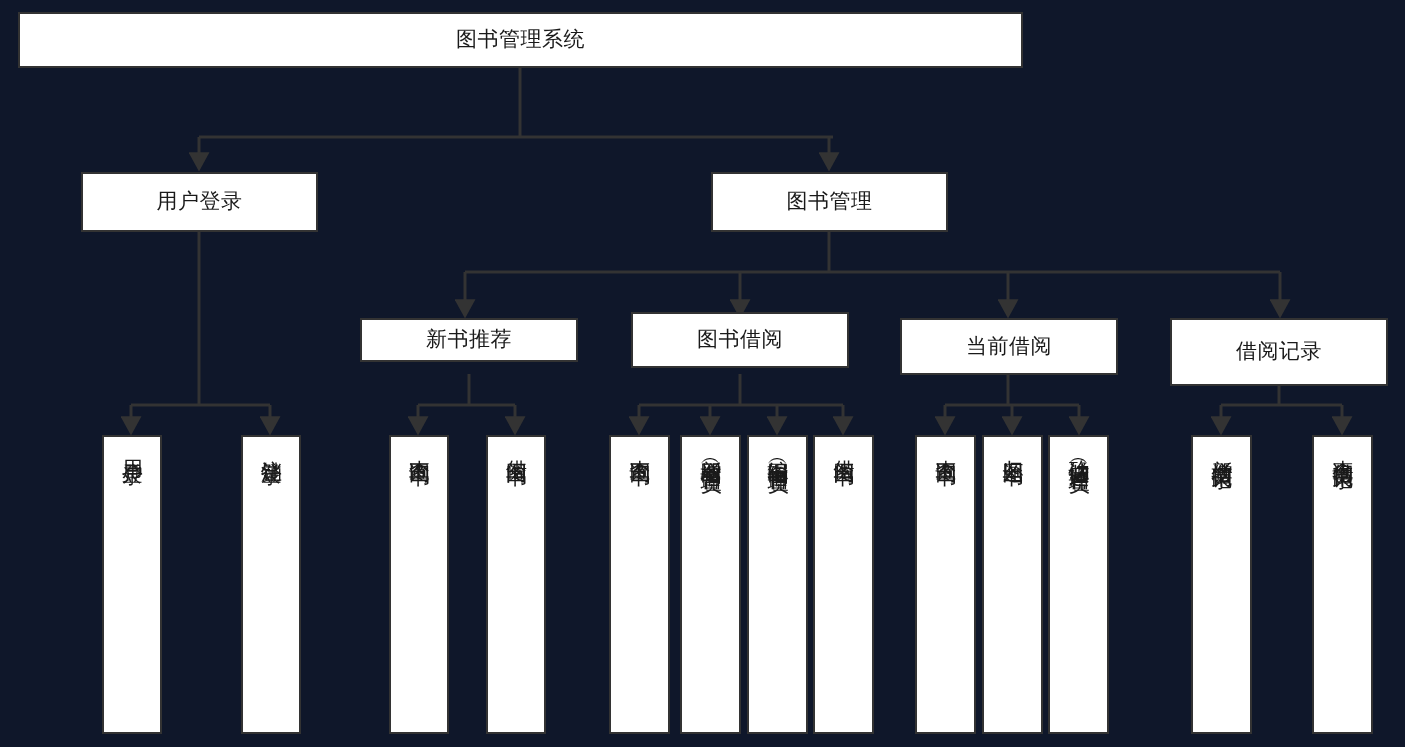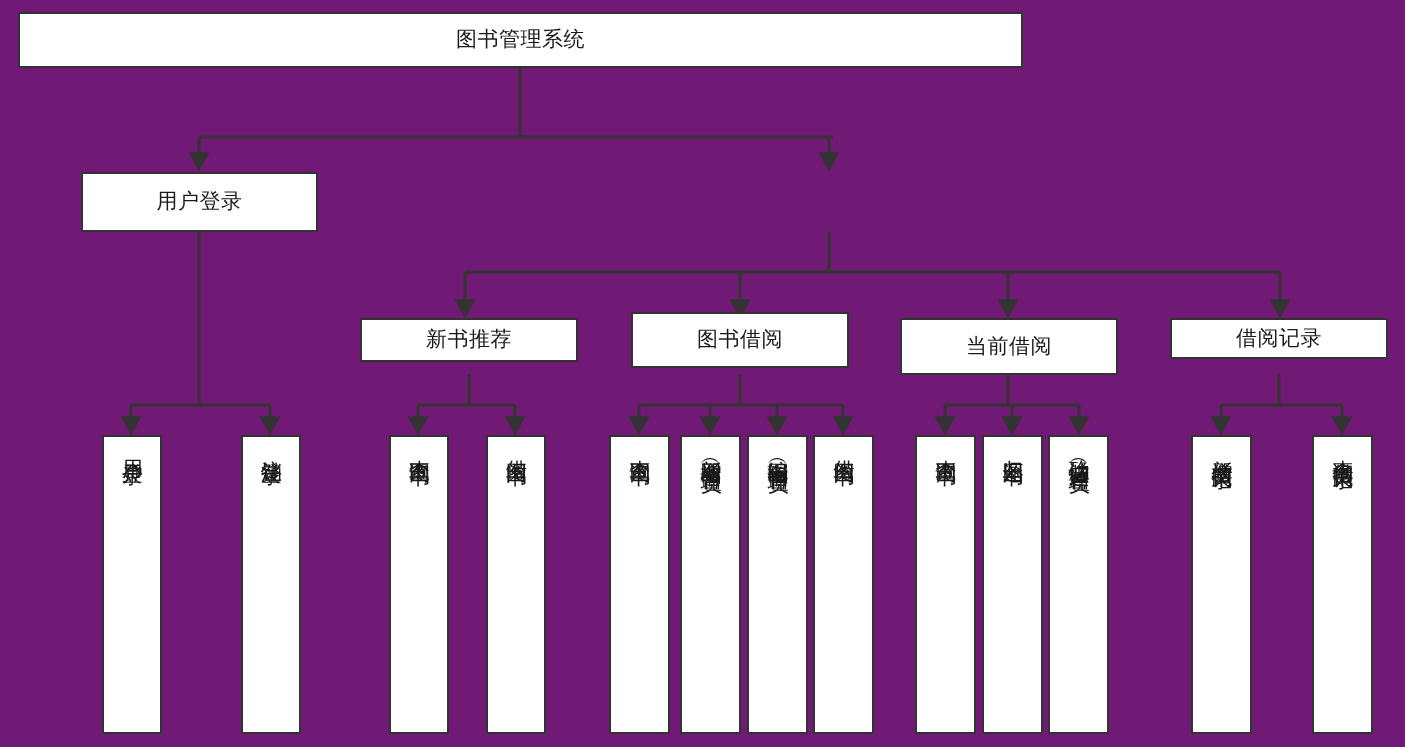--- a/index.html
+++ b/index.html
@@ -10,21 +10,21 @@
   body {
     width: 1405px;
     height: 747px;
     font-family: "DejaVu Sans", "Liberation Sans", sans-serif;
     overflow: hidden;
   }
   #diagram-root {
     position: relative;
     width: 1405px;
     height: 747px;
-    background: #701a75;
+    background: #0f172a;
   }
   svg.edges {
     position: absolute;
     left: 0;
     top: 0;
     width: 1405px;
     height: 747px;
     pointer-events: none;
   }
   .node {
@@ -125,31 +125,34 @@
     </g>
   </svg>
 
   <div class="node horizontal" style="left:18px; top:12px; width:1005px; height:56px;">
     <span class="label">图书管理系统</span>
   </div>
 
   <div class="node horizontal" style="left:81px; top:172px; width:237px; height:60px;">
     <span class="label">用户登录</span>
   </div>
+  <div class="node horizontal" style="left:711px; top:172px; width:237px; height:60px;">
+    <span class="label">图书管理</span>
+  </div>
 
   <div class="node horizontal" style="left:360px; top:318px; width:218px; height:44px;">
     <span class="label">新书推荐</span>
   </div>
   <div class="node horizontal" style="left:631px; top:312px; width:218px; height:56px;">
     <span class="label">图书借阅</span>
   </div>
   <div class="node horizontal" style="left:900px; top:318px; width:218px; height:57px;">
     <span class="label">当前借阅</span>
   </div>
-  <div class="node horizontal" style="left:1170px; top:318px; width:218px; height:41px;">
+  <div class="node horizontal" style="left:1170px; top:318px; width:218px; height:68px;">
     <span class="label">借阅记录</span>
   </div>
 
   <div class="node vertical" style="left:102px; top:435px; width:60px; height:299px;">
     <span class="label">用户登录</span>
   </div>
   <div class="node vertical" style="left:241px; top:435px; width:60px; height:299px;">
     <span class="label">注销登录</span>
   </div>
 

